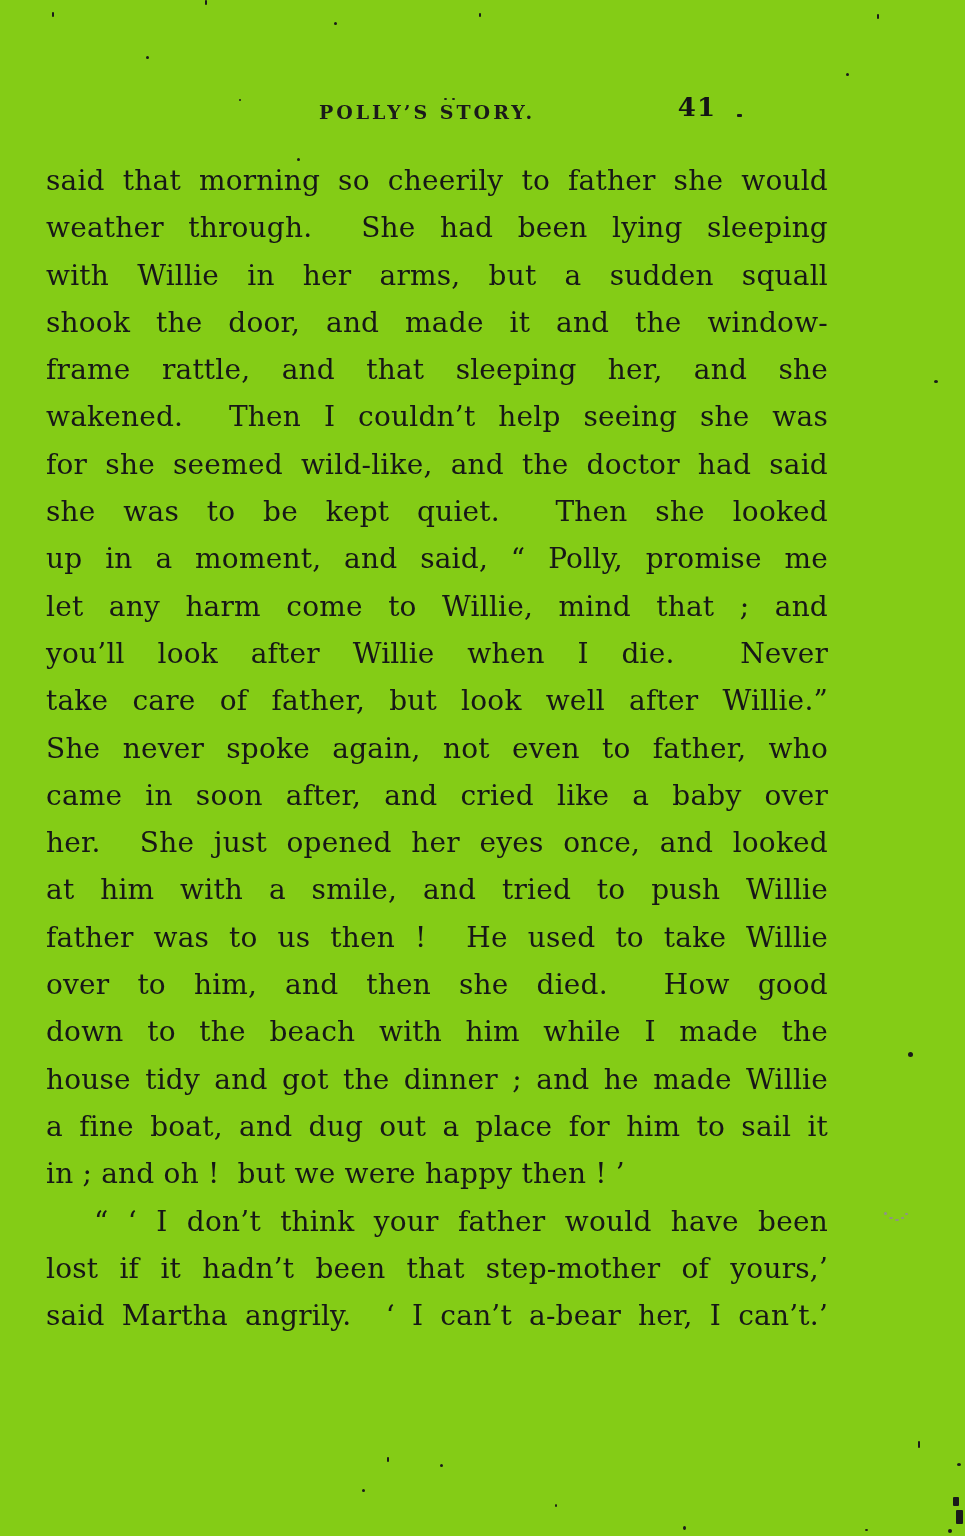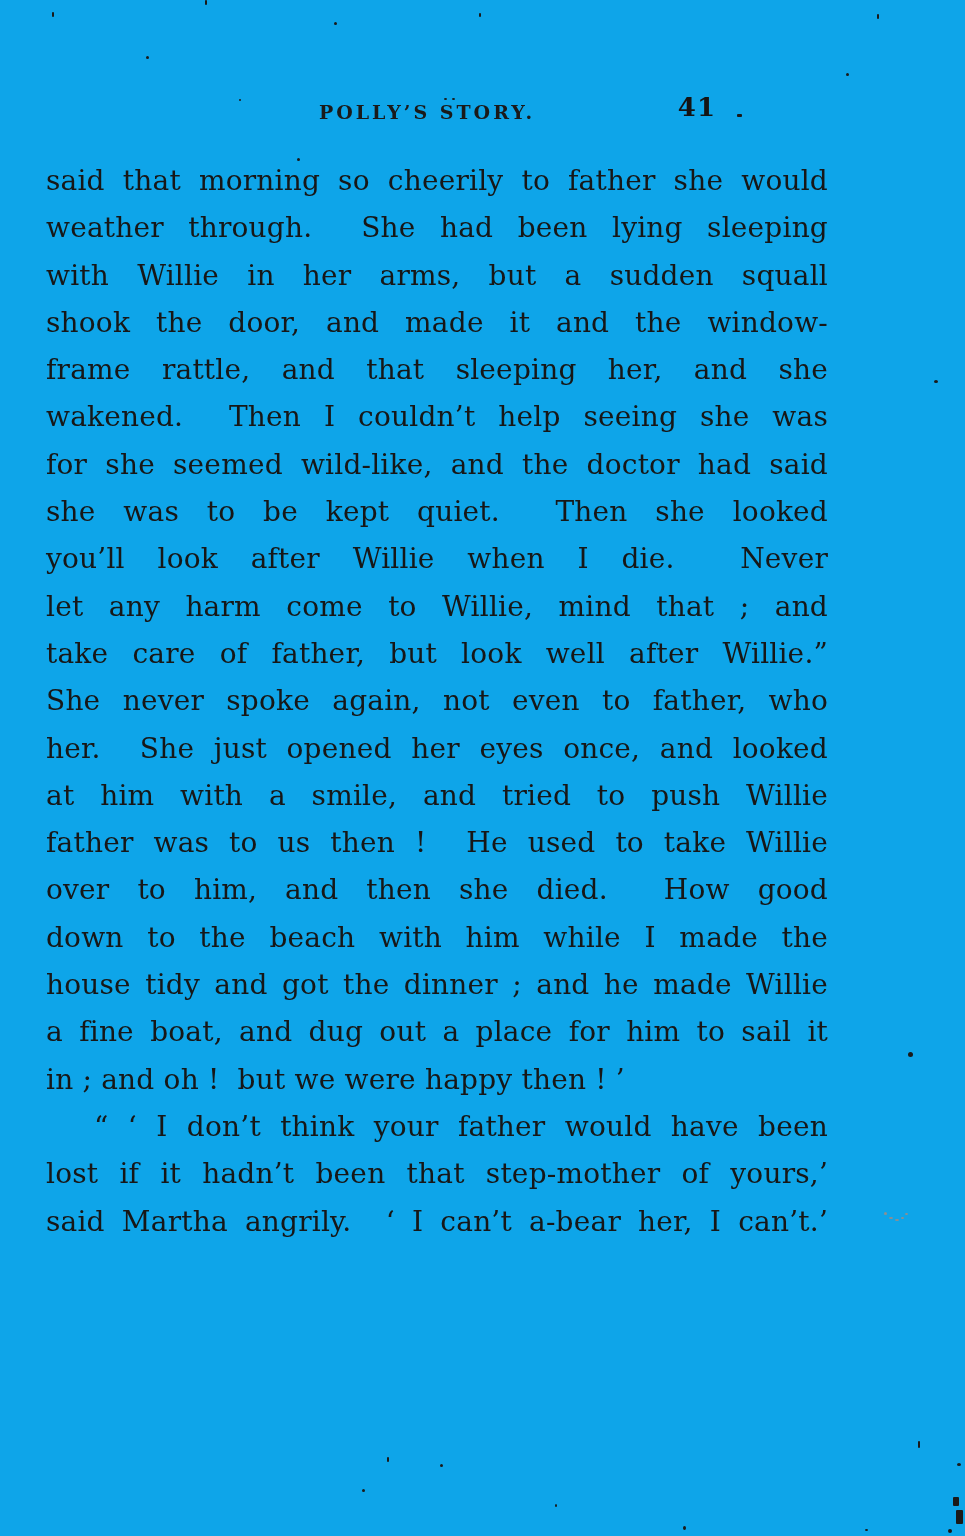--- a/index.html
+++ b/index.html
@@ -4,21 +4,21 @@
 <style>
   html, body {
     margin: 0;
     padding: 0;
     background: #ffffff;
   }
   .page {
     position: relative;
     width: 965px;
     height: 1536px;
-    background: #0ea5e9;
+    background: #84cc16;
     overflow: hidden;
     font-family: "DejaVu Serif", "Liberation Serif", serif;
     color: #151515;
   }
   
   .header-zone {
     position: absolute;
     left: 64px;
     top: 96px;
     width: 782px;
@@ -87,24 +87,26 @@
 
   <div class="body-text">
     <p class="line">said that morning so cheerily to father she would</p>
     <p class="line">weather through.&nbsp; She had been lying sleeping</p>
     <p class="line">with Willie in her arms, but a sudden squall</p>
     <p class="line">shook the door, and made it and the window-</p>
     <p class="line">frame rattle, and that sleeping her, and she</p>
     <p class="line">wakened.&nbsp; Then I couldn’t help seeing she was</p>
     <p class="line">for she seemed wild-like, and the doctor had said</p>
     <p class="line">she was to be kept quiet.&nbsp; Then she looked</p>
+    <p class="line">up in a moment, and said, “ Polly, promise me</p>
+    <p class="line">let any harm come to Willie, mind that ; and</p>
     <p class="line">you’ll look after Willie when I die.&nbsp; Never</p>
-    <p class="line">let any harm come to Willie, mind that ; and</p>
     <p class="line">take care of father, but look well after Willie.”</p>
     <p class="line">She never spoke again, not even to father, who</p>
+    <p class="line">came in soon after, and cried like a baby over</p>
     <p class="line">her.&nbsp; She just opened her eyes once, and looked</p>
     <p class="line">at him with a smile, and tried to push Willie</p>
     <p class="line">father was to us then !&nbsp; He used to take Willie</p>
     <p class="line">over to him, and then she died.&nbsp; How good</p>
     <p class="line">down to the beach with him while I made the</p>
     <p class="line">house tidy and got the dinner ; and he made Willie</p>
     <p class="line">a fine boat, and dug out a place for him to sail it</p>
     <p class="line para-end">in ; and oh !&nbsp; but we were happy then ! ’</p>
     <p class="line indent">“ ‘ I don’t think your father would have been</p>
     <p class="line">lost if it hadn’t been that step-mother of yours,’</p>

